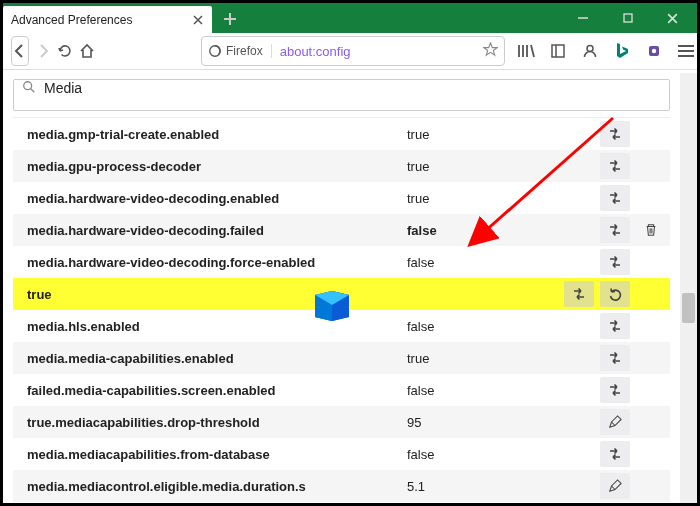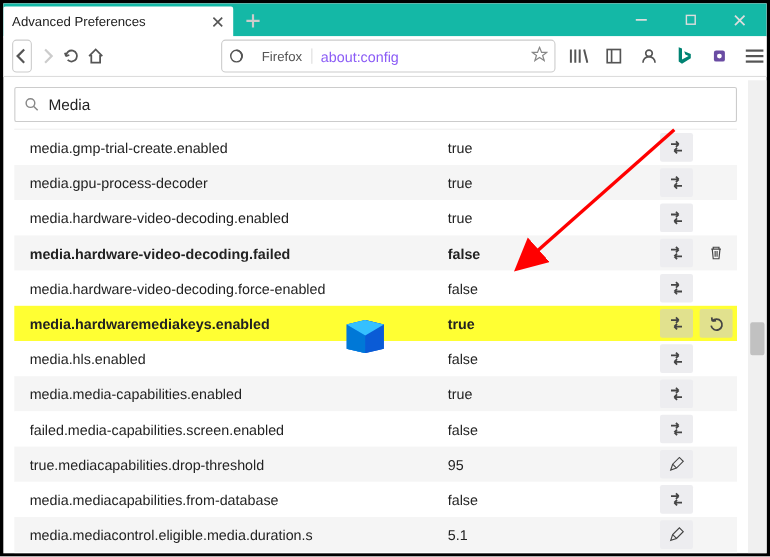--- a/index.html
+++ b/index.html
@@ -17,21 +17,21 @@
     border: 3px solid #000;
     width: 694px;
     height: 500px;
     position: relative;
     overflow: hidden;
   }
   
   .titlebar {
     display: flex;
     height: 30px;
-    background: #14b8a6;
+    background: #15803d;
     align-items: flex-end;
   }
   .tab {
     background: #fff;
     height: 28px;
     min-width: 195px;
     display: flex;
     align-items: center;
     padding: 0 6px 0 8px;
     border-top-left-radius: 2px;
@@ -109,21 +109,21 @@
     width: 290px;
     height: 28px;
     border: 1px solid #ccc;
     border-radius: 4px;
     display: flex;
     align-items: center;
     padding: 0 6px;
     gap: 8px;
   }
   .urlbar .identity {
-    display:flex; align-items:center; gap:16px;
+    display:flex; align-items:center; gap:4px;
     font-size: 12px; color:#555;
     border-right: 1px solid #ddd;
     padding-right: 8px;
   }
   .urlbar .urltext { font-size: 13px; color:#8b5cf6; flex:1; }
   .urlbar .star { color:#888; }
   .toolbar-right {
     margin-left: auto;
     display: flex;
     gap: 2px;
@@ -161,21 +161,20 @@
     right: 2px;
     height: 30px;
     background: #c1c1c1;
     border-radius: 2px;
   }
   .searchbox {
     height: 30px;
     border: 1px solid #ccc;
     border-radius: 2px;
     display:flex;
-    align-items:center;
     padding: 0 8px;
     gap: 8px;
     margin-bottom: 6px;
     color: #222;
   }
   .searchbox svg { stroke:#888; }
   .searchbox .q { font-size: 14px; }
   .prefs {
     border-top: 1px solid #eee;
   }
@@ -185,21 +184,21 @@
     align-items: center;
     height: 32px;
     padding: 0 4px 0 14px;
     font-size: 13px;
     color: #222;
   }
   .pref-row:nth-child(even) { background: #f5f5f5; }
   .pref-row:nth-child(odd) { background: #fff; }
   .pref-row.highlight { background: #ffff33 !important; font-weight: bold; }
   .pref-row.mod { font-weight: bold; }
-  .pref-name { white-space: nowrap; overflow: hidden; text-overflow: ellipsis; padding-right: 8px;}
+  .pref-name { white-space: nowrap; overflow: hidden; text-overflow: ellipsis; padding-right: 8px; font-weight: bold;}
   .pref-val { white-space: nowrap; }
   .pref-toggle, .pref-reset {
     width: 30px;
     height: 26px;
     background: #ededf0;
     border-radius: 2px;
     display: flex;
     align-items: center;
     justify-content: center;
     color: #444;
@@ -393,21 +392,20 @@
             <div class="pref-name">media.hardware-video-decoding.force-enabled</div>
             <div class="pref-val">false</div>
             <div class="pref-toggle">
               <svg width="16" height="16" viewBox="0 0 16 16">
                 <path d="M3 5 L10 5 M10 5 L7.5 2.5 M10 5 L7.5 7.5 M13 11 L6 11 M6 11 L8.5 8.5 M6 11 L8.5 13.5" stroke="#444" stroke-width="1.6" fill="none"></path>
               </svg>
             </div>
             <div></div>
           </div>
           <div class="pref-row highlight">
-            <div class="pref-name">media.hardwaremediakeys.enabled</div>
             <div class="pref-val">true</div>
             <div class="pref-toggle">
               <svg width="16" height="16" viewBox="0 0 16 16">
                 <path d="M3 5 L10 5 M10 5 L7.5 2.5 M10 5 L7.5 7.5 M13 11 L6 11 M6 11 L8.5 8.5 M6 11 L8.5 13.5" stroke="#444" stroke-width="1.6" fill="none"></path>
               </svg>
             </div>
             <div class="pref-reset">
               <svg width="16" height="16" viewBox="0 0 16 16">
                 <path d="M4.5 6 A5 5 0 1 1 3.5 10 M4.5 6 L4 2.5 M4.5 6 L8 5.5" stroke="#444" stroke-width="1.6" fill="none"></path>
               </svg>

